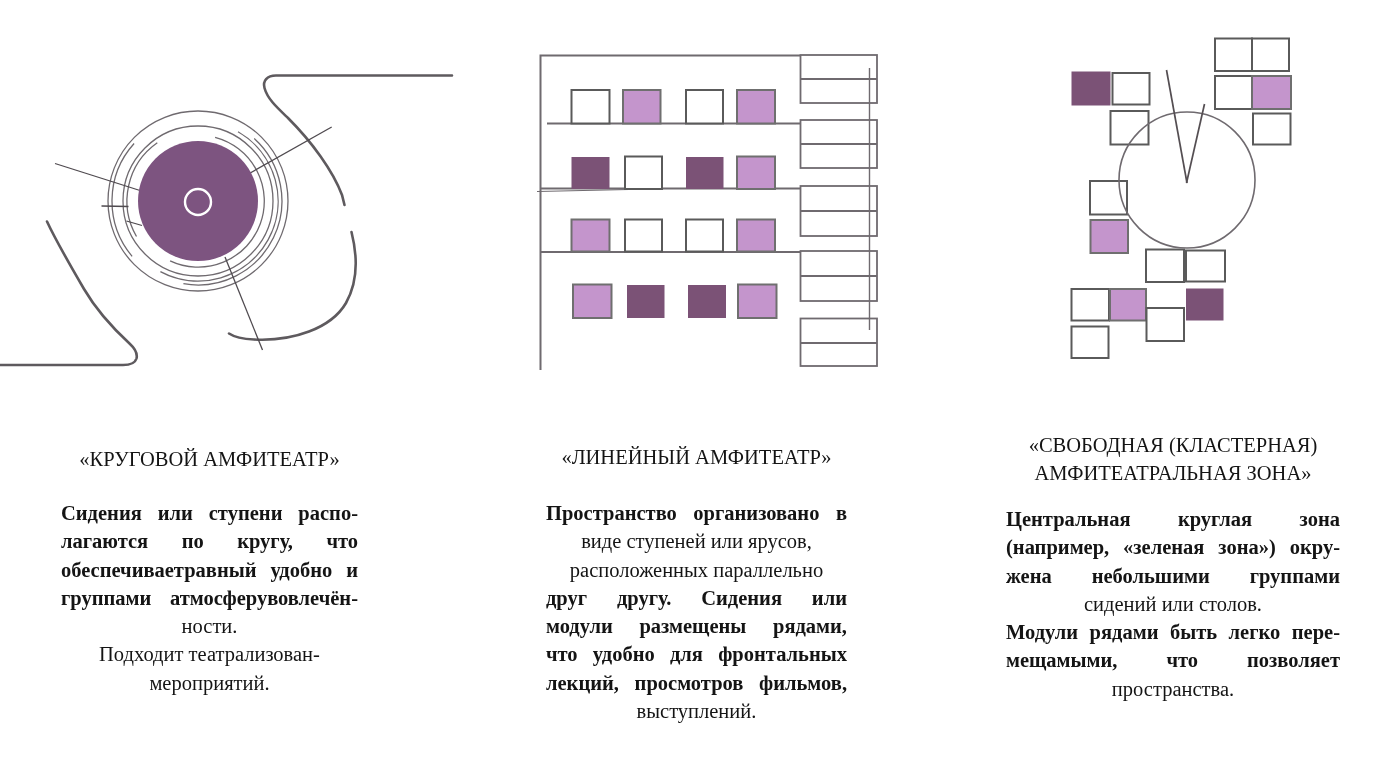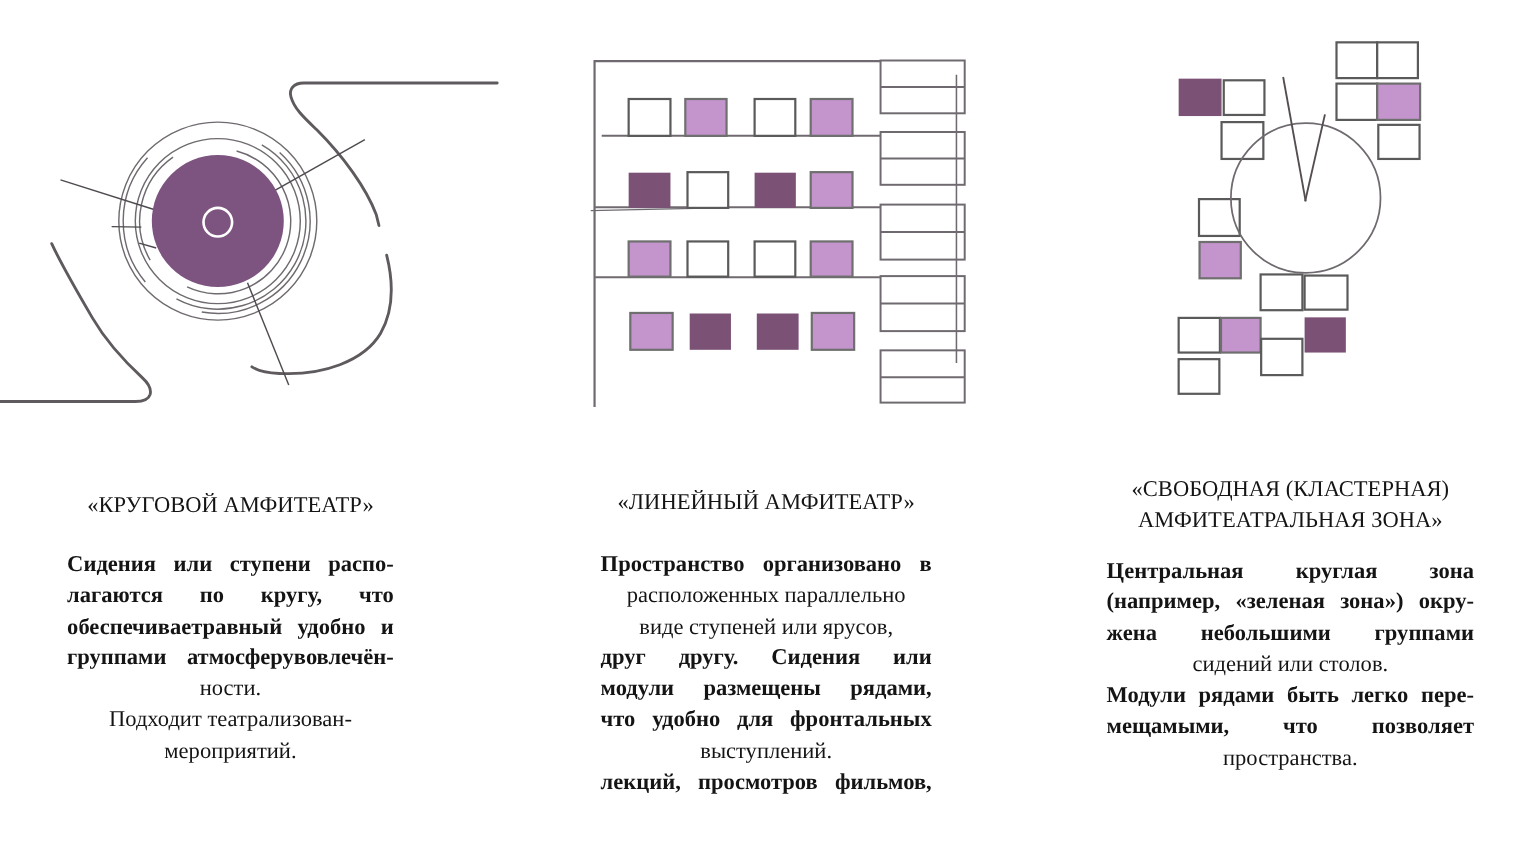--- a/index.html
+++ b/index.html
@@ -133,27 +133,27 @@
       <div class="ln c">ности.</div>
       <div class="ln c">Подходит театрализован-</div>
       <div class="ln c">мероприятий.</div>
     </div>
 
   <h2 class="textblock title" style="left:546px;top:420px;width:301px">
       <div class="ln c">«ЛИНЕЙНЫЙ АМФИТЕАТР»</div>
     </h2>
   <div class="textblock" style="left:546px;top:476px;width:301px">
       <div class="ln j">Пространство организовано в</div>
+      <div class="ln c">виде ступеней или ярусов,</div>
       <div class="ln c">расположенных параллельно</div>
-      <div class="ln c">виде ступеней или ярусов,</div>
       <div class="ln j">друг другу. Сидения или</div>
       <div class="ln j">модули размещены рядами,</div>
       <div class="ln j">что удобно для фронтальных</div>
+      <div class="ln j">лекций, просмотров фильмов,</div>
       <div class="ln c">выступлений.</div>
-      <div class="ln j">лекций, просмотров фильмов,</div>
     </div>
 
   <h2 class="textblock title" style="left:1006px;top:408px;width:334px">
       <div class="ln c">«СВОБОДНАЯ (КЛАСТЕРНАЯ)</div>
       <div class="ln c">АМФИТЕАТРАЛЬНАЯ ЗОНА»</div>
     </h2>
   <div class="textblock" style="left:1006px;top:482px;width:334px">
       <div class="ln j">Центральная круглая зона</div>
       <div class="ln j">(например, «зеленая зона») окру-</div>
       <div class="ln j">жена небольшими группами</div>

